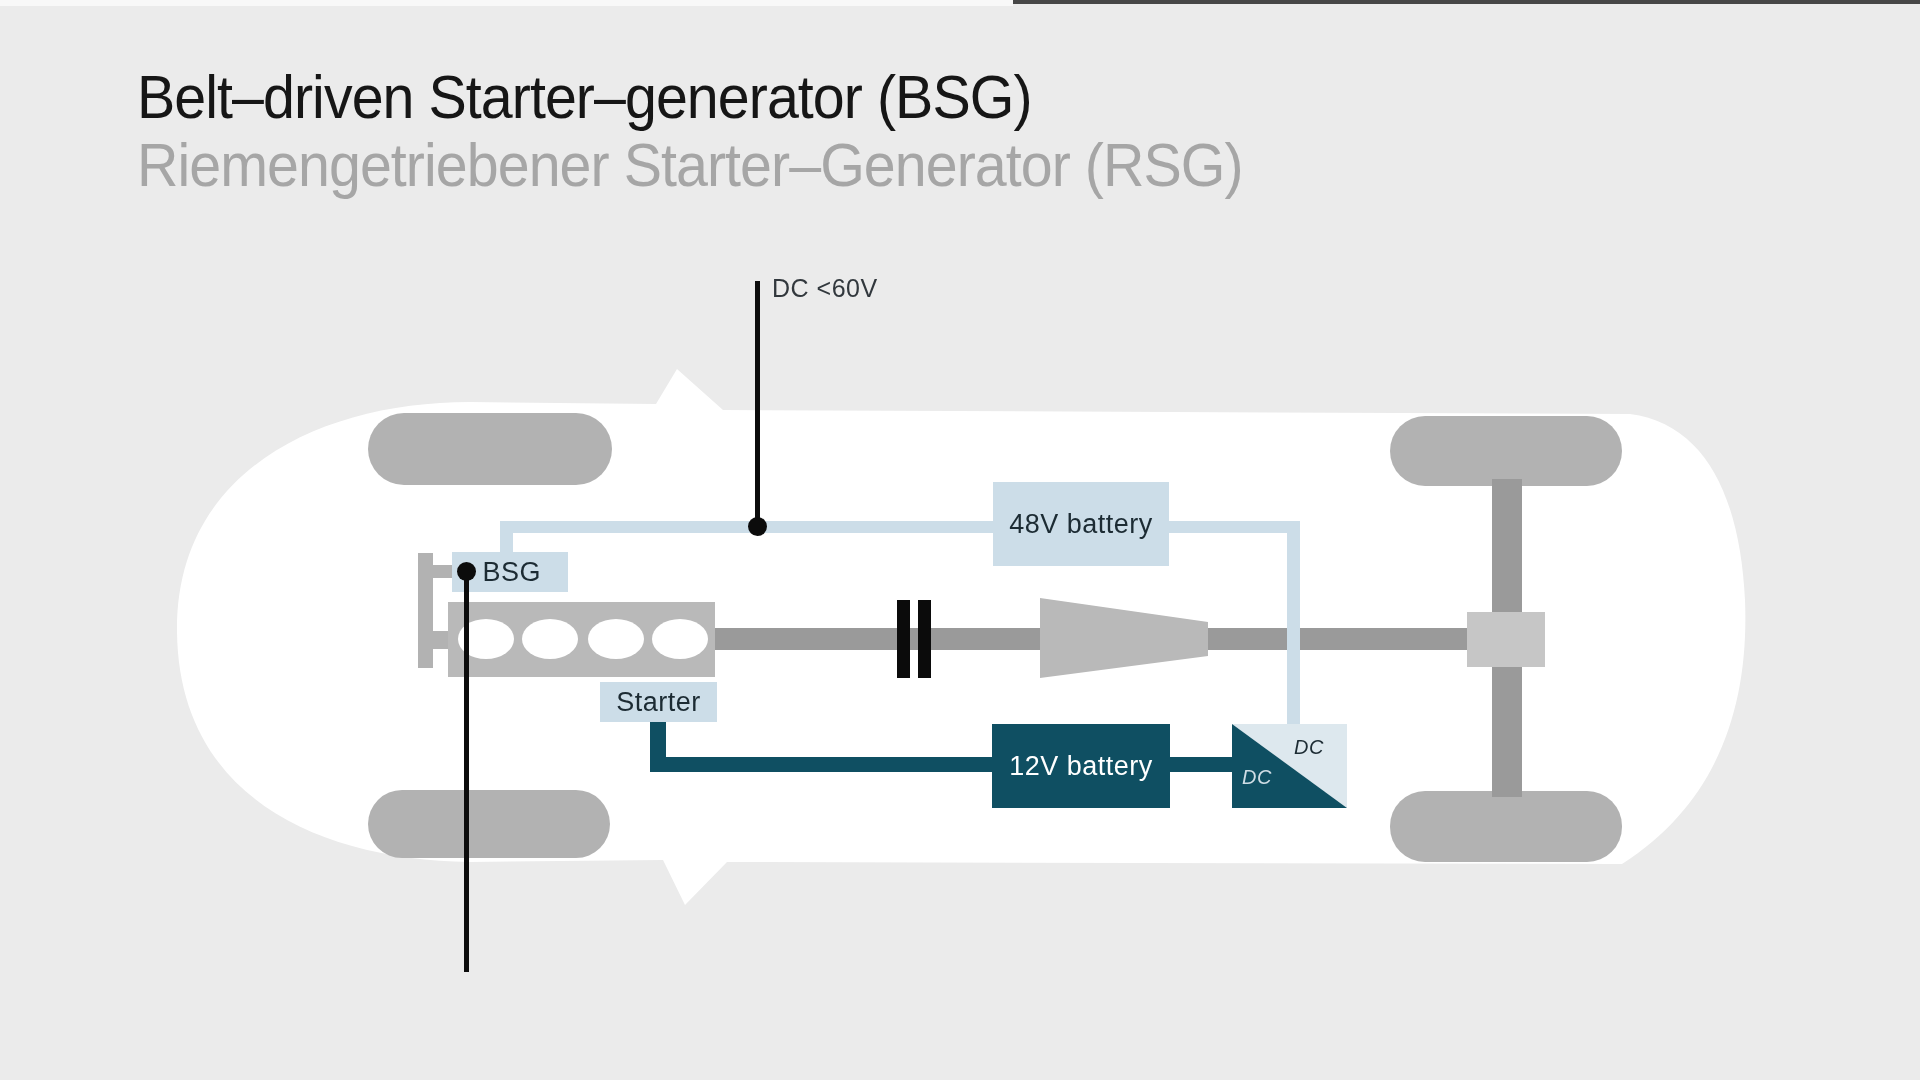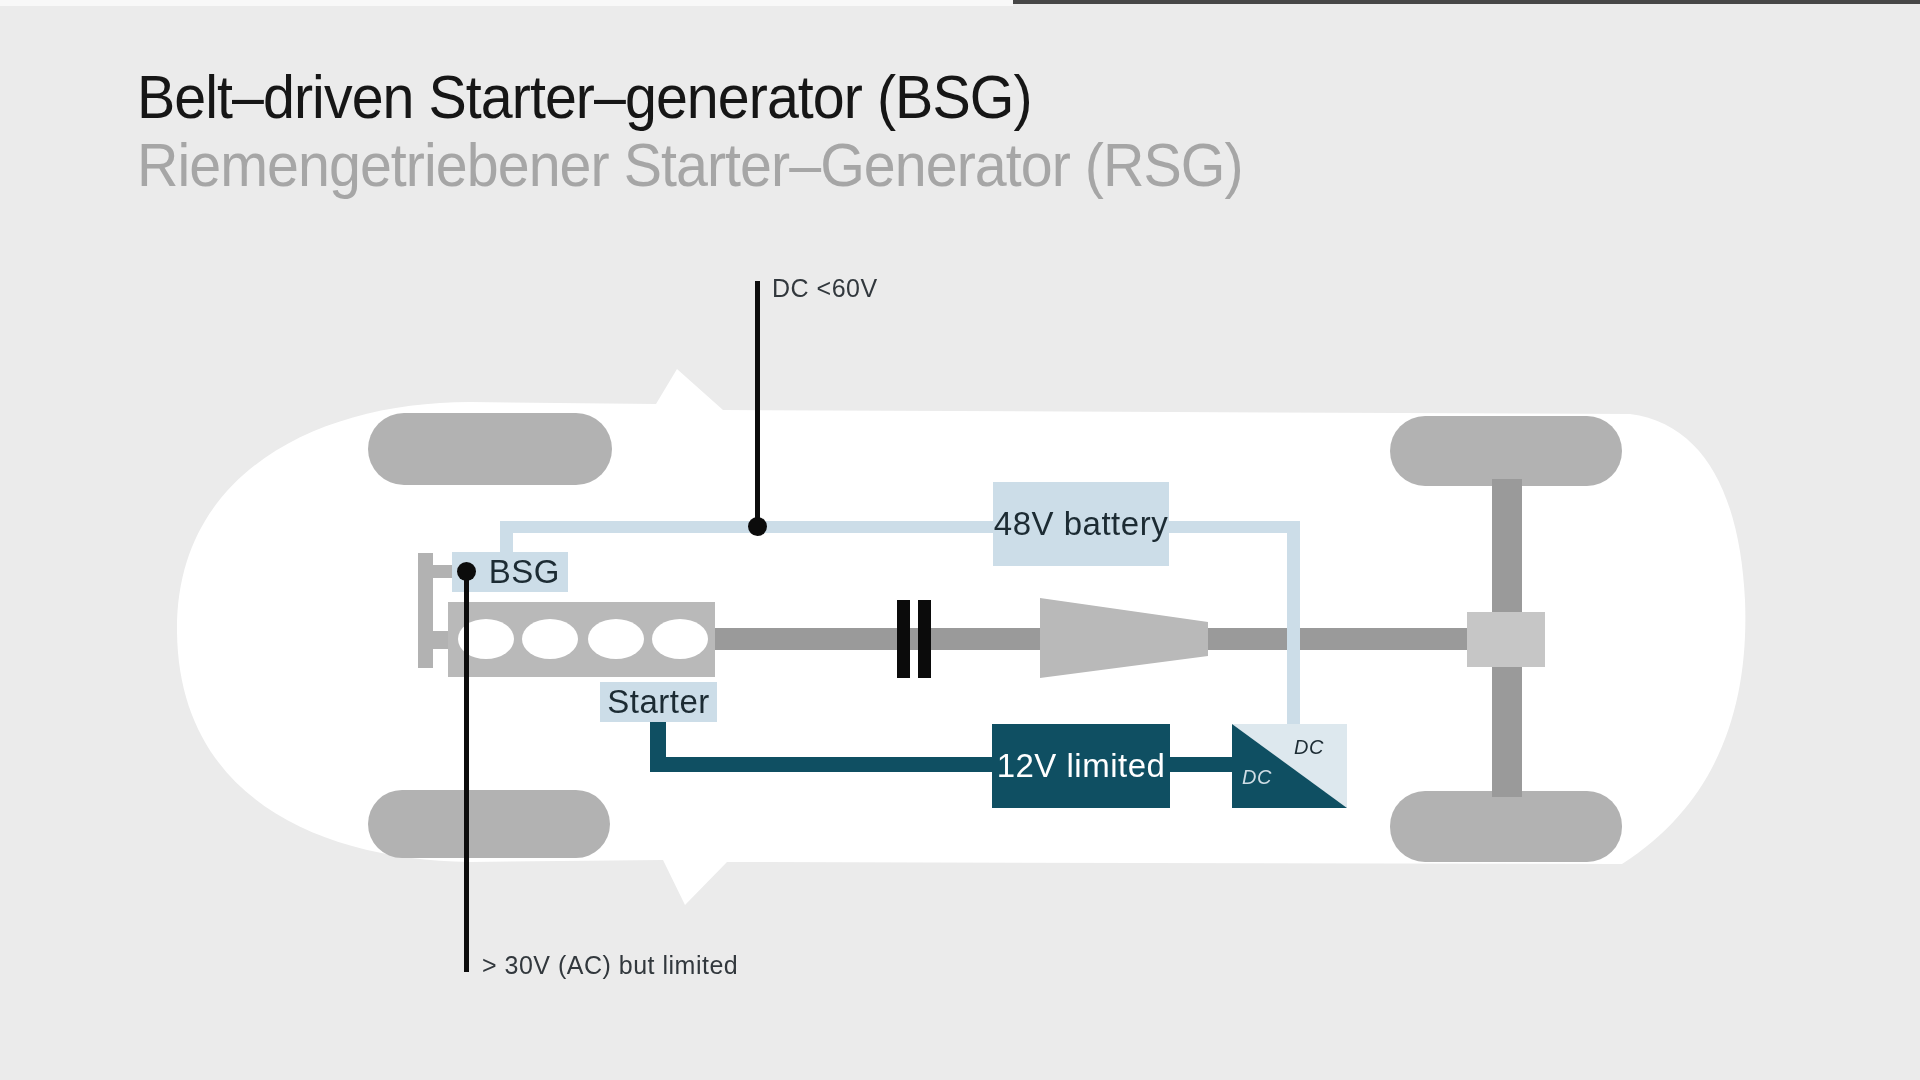--- a/index.html
+++ b/index.html
@@ -29,24 +29,24 @@
   .diff  { fill:var(--differential); }
   .clutch{ fill:var(--clutch); }
   .cyl   { fill:#ffffff; }
   
   .wire48 { position:absolute; background:var(--net-48v); z-index:2; }
   .wire12 { position:absolute; background:var(--net-12v); z-index:2; }
   
   .labelbox {
     position:absolute; background:var(--net-48v); color:var(--label-text);
     display:flex; align-items:center; justify-content:center;
-    font-size:33px; letter-spacing:0.5px; z-index:3; white-space:nowrap;
+    font-size:27px; letter-spacing:0.5px; z-index:3; white-space:nowrap;
   }
   .labelbox.dark { background:var(--net-12v); color:#ffffff; }
-  #bsg-box { justify-content:flex-end; padding-right:8px; box-sizing:border-box; }
+  #bsg-box { justify-content:flex-end; padding-right:27px; box-sizing:border-box; }
   
   #dcdc { position:absolute; z-index:3; }
   .dcdc-text { position:absolute; font-size:20px; letter-spacing:0.5px;font-style:italic; }
   .dcdc-text.high { left:62px; top:12px; color:var(--label-text); }
   .dcdc-text.low  { left:10px; top:42px; color:var(--label-text-light); }
   
   .annot-line { position:absolute; width:5px; background:var(--annotation-line); z-index:4; }
   .dot { position:absolute; width:19px; height:19px; border-radius:50%; background:var(--annotation-line); z-index:4; }
   .annot-text { position:absolute; font-size:25px; letter-spacing:0.5px; color:var(--annotation); z-index:4; white-space:nowrap; }
 </style>
@@ -102,33 +102,32 @@
   <div class="labelbox" id="bsg-box" style="left:452px; top:552px; width:116px; height:40px;">
     <span>BSG</span>
   </div>
   <div class="labelbox" style="left:600px; top:682px; width:117px; height:40px;">
     <span>Starter</span>
   </div>
   <div class="labelbox" style="left:993px; top:482px; width:176px; height:84px;">
     <span>48V battery</span>
   </div>
   <div class="labelbox dark" style="left:992px; top:724px; width:178px; height:84px;">
-    <span>12V limited</span>
+    <span>12V battery</span>
   </div>
 
   <div id="dcdc" style="left:1232px; top:724px; width:115px; height:84px;">
     <svg width="115" height="84" viewBox="0 0 115 84">
       <polygon points="0,0 115,0 115,84" style="fill:var(--net-48v-light)"></polygon>
       <polygon points="0,0 115,84 0,84" style="fill:var(--net-12v)"></polygon>
     </svg>
     <span class="dcdc-text high">DC</span>
     <span class="dcdc-text low">DC</span>
   </div>
 
   <div class="annot-line" style="left:755px; top:281px; height:246px;"></div>
   <div class="dot" style="left:748px; top:517px;"></div>
   <div class="annot-text" style="left:772px; top:274px;">DC &lt;60V</div>
 
   <div class="annot-line" style="left:464px; top:571px; height:401px;"></div>
   <div class="dot" style="left:457px; top:562px;"></div>
-  <div class="annot-text" style="left:482px; top:951px;">&gt; 30V (AC) but limited</div>
 
 </div>
 
 </body></html>

